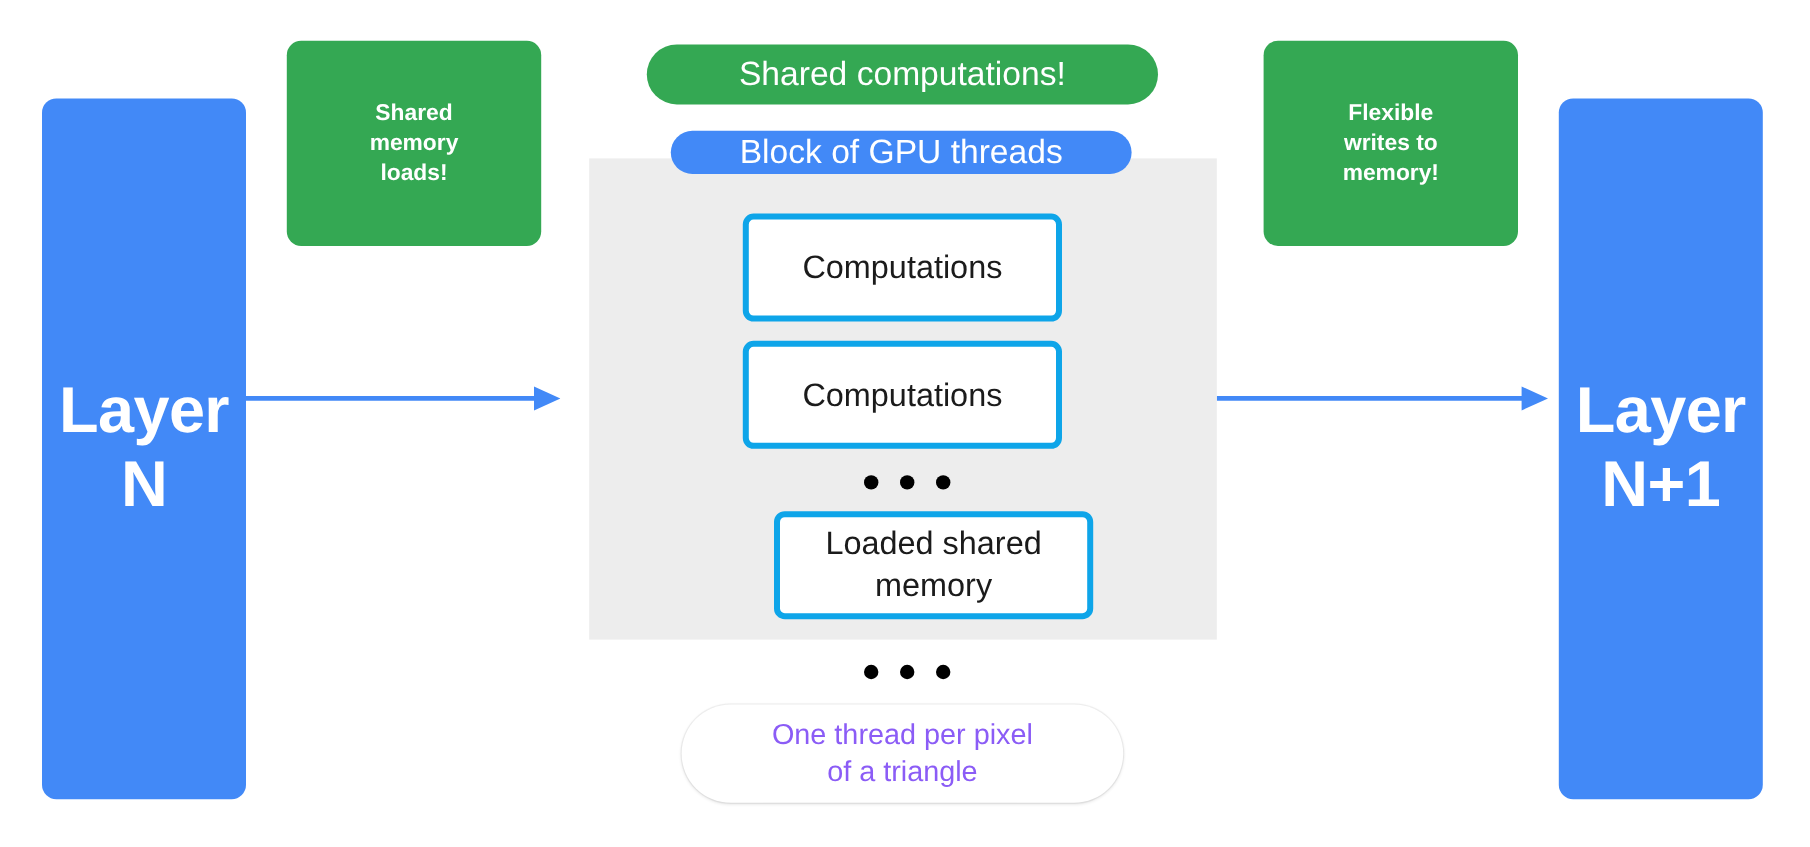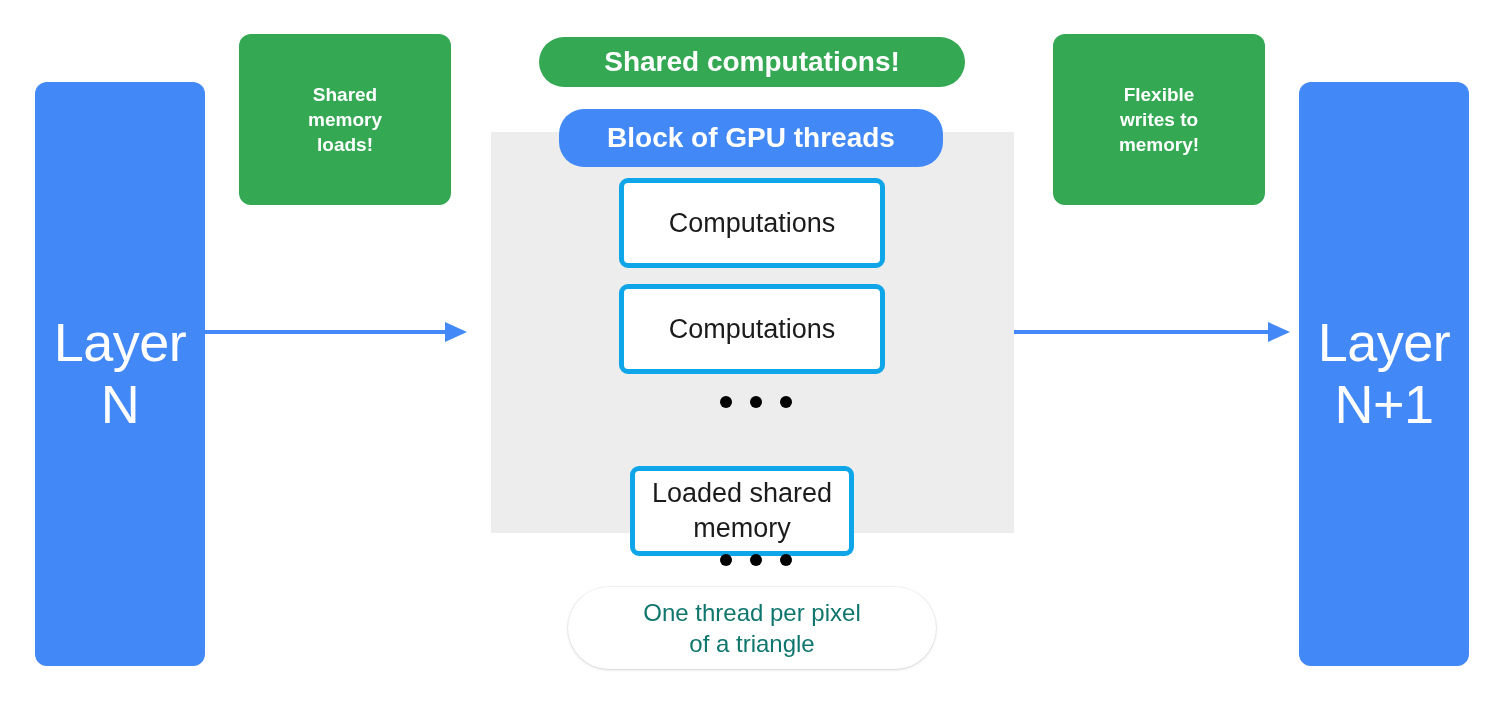--- a/index.html
+++ b/index.html
@@ -23,21 +23,21 @@
   .layer-slab {
     position: absolute;
     background: #4289F7;
     border-radius: 12px;
     color: #ffffff;
     display: flex;
     align-items: center;
     justify-content: center;
     text-align: center;
     font-size: 54px;
-    font-weight: 400;
+    font-weight: 700;
     line-height: 1.14;
     letter-spacing: -0.5px;
     white-space: pre-line;
   }
   #layer-n   { left: 35px;   top: 82px; width: 170px; height: 584px; }
   #layer-n1  { left: 1299px; top: 82px; width: 170px; height: 584px; }
 
   
   .green-card {
     position: absolute;
@@ -59,31 +59,31 @@
   #callout-right { left: 1053px; top: 34px; width: 212px; height: 171px; }
 
   
   .pill {
     position: absolute;
     display: flex;
     align-items: center;
     justify-content: center;
     text-align: center;
     color: #ffffff;
-    font-weight: 700;
+    font-weight: 400;
     white-space: nowrap;
   }
   #pill-shared-computations {
     left: 539px; top: 37px; width: 426px; height: 50px;
     background: #34A853;
     border-radius: 25px;
     font-size: 28px;
   }
   #pill-block-threads {
-    left: 559px; top: 109px; width: 384px; height: 58px;
+    left: 559px; top: 109px; width: 384px; height: 36px;
     background: #4289F7;
     border-radius: 25px;
     font-size: 28px;
   }
 
   
   #block-panel {
     position: absolute;
     left: 491px; top: 132px;
     width: 523px; height: 401px;
@@ -102,21 +102,21 @@
     justify-content: center;
     text-align: center;
     color: #1b1b1b;
     font-size: 27px;
     font-weight: 400;
     line-height: 1.28;
     white-space: pre-line;
   }
   #thread-box-0 { left: 619px; top: 178px; width: 266px; height: 90px; }
   #thread-box-1 { left: 619px; top: 284px; width: 266px; height: 90px; }
-  #thread-box-2 { left: 630px; top: 426px; width: 224px; height: 90px; margin-top: 40px; }
+  #thread-box-2 { left: 645px; top: 426px; width: 266px; height: 90px; }
 
   
   .dots {
     position: absolute;
     display: flex;
     gap: 18px;
     align-items: center;
   }
   .dots i {
     display: block;
@@ -133,21 +133,21 @@
     position: absolute;
     left: 568px; top: 587px;
     width: 368px; height: 82px;
     background: #ffffff;
     border-radius: 41px;
     box-shadow: 0 1px 3px rgba(0,0,0,0.14), 0 0 0 1px rgba(0,0,0,0.045);
     display: flex;
     align-items: center;
     justify-content: center;
     text-align: center;
-    color: #0f766e;
+    color: #8b5cf6;
     font-size: 24px;
     font-weight: 400;
     line-height: 1.3;
     white-space: pre-line;
   }
 
   
   .arrow { position: absolute; }
   #arrow-in  { left: 205px;  top: 318px; width: 262px; height: 28px; }
   #arrow-out { left: 1014px; top: 318px; width: 276px; height: 28px; }

